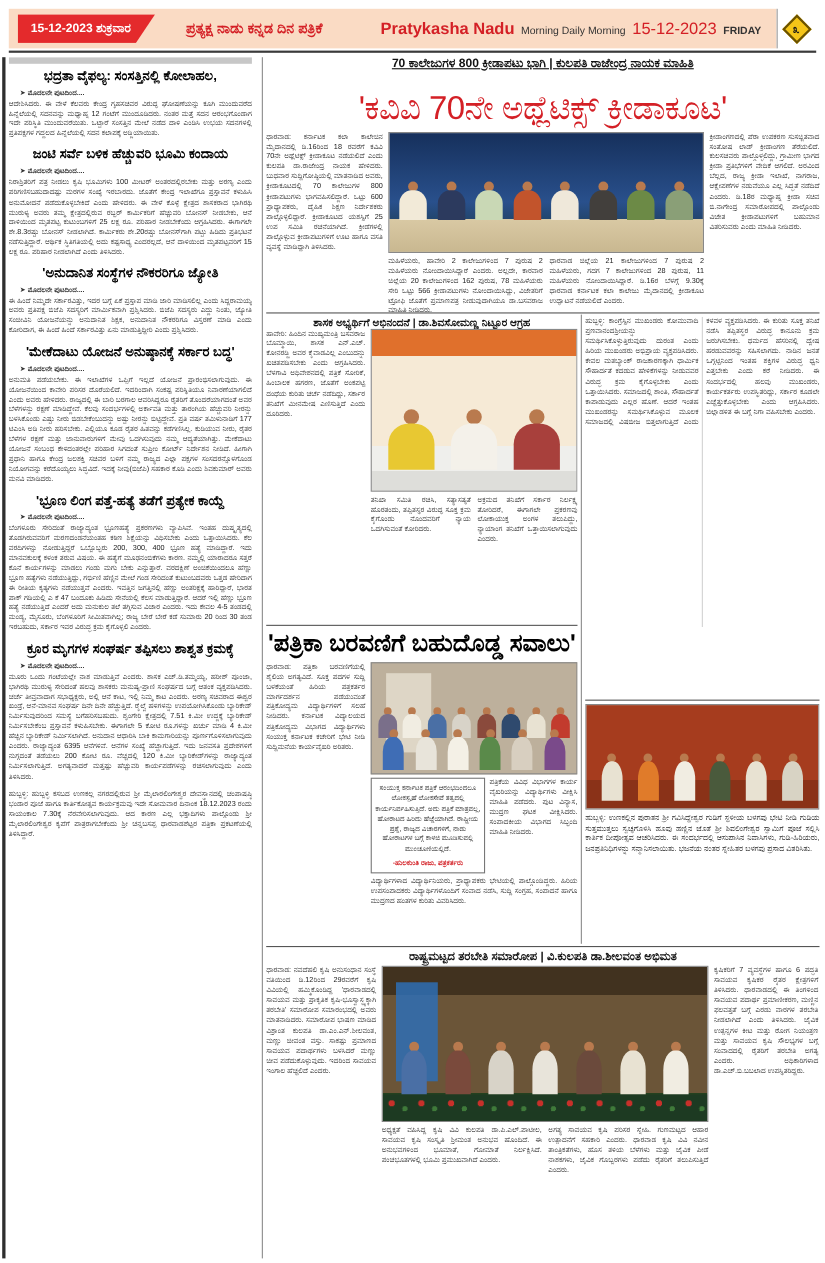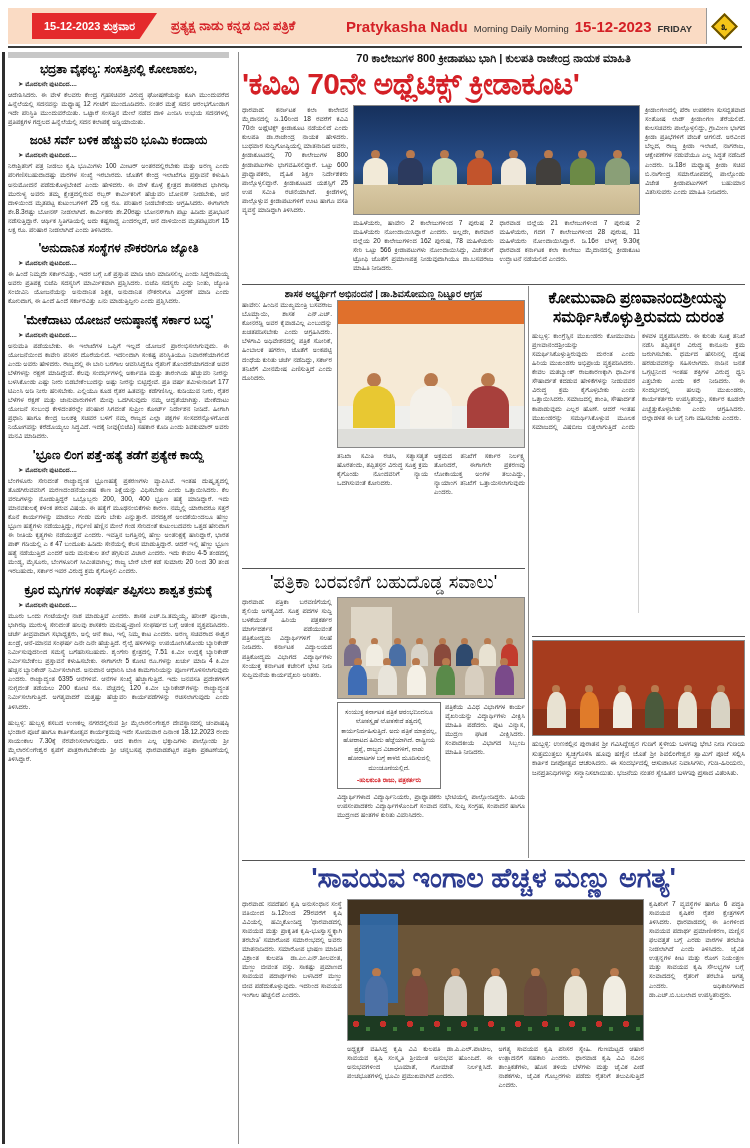--- a/index.html
+++ b/index.html
@@ -6,26 +6,26 @@
     --masthead-red:#e42a2c; --masthead-pink:#fadbc4; --accent-red:#d42026;
     --navy:#2b3a8f; --ink:#1a1a1a; --rule:#8a8a8a;
   }
   *{margin:0;padding:0;box-sizing:border-box;}
   html,body{background:#fff;}
   body{font-family:"Liberation Sans","DejaVu Sans",sans-serif;color:var(--ink);}
   .page{position:relative;width:750px;height:1148px;background:#fff;overflow:hidden;}
 
   
   .masthead{position:absolute;left:8px;top:8px;width:698px;height:36px;background:var(--masthead-pink);display:flex;align-items:center;}
-  .date-badge{position:relative;height:26px;margin-left:24px;padding:0 22px 0 12px;background:var(--masthead-red);color:#fff;font-weight:bold;font-size:11px;display:flex;align-items:center;clip-path:polygon(0 0,100% 0,86% 100%,0 100%);}
-  .paper-kn{color:var(--accent-red);font-weight:bold;font-size:13px;margin-left:14px;white-space:nowrap;}
+  .date-badge{position:relative;height:26px;margin-left:8px;padding:0 22px 0 12px;background:var(--masthead-red);color:#fff;font-weight:bold;font-size:11px;display:flex;align-items:center;clip-path:polygon(0 0,100% 0,86% 100%,0 100%);}
+  .paper-kn{color:var(--accent-red);font-weight:bold;font-size:13px;margin-left:28px;white-space:nowrap;}
   .mast-right{display:flex;align-items:baseline;gap:6px;margin-left:auto;margin-right:14px;white-space:nowrap;}
   .paper-en{color:var(--accent-red);font-weight:bold;font-size:15px;}
   .tagline{color:#333;font-size:9.5px;}
-  .date-en{color:var(--accent-red);font-weight:bold;font-size:15px;}
+  .date-en{color:var(--accent-red);font-weight:normal;font-size:15px;}
   .day-en{color:#333;font-size:9.5px;font-weight:bold;}
   .page-no-box{position:absolute;right:8px;top:8px;width:36px;height:36px;background:#fff;border-left:1px solid #999;display:flex;align-items:center;justify-content:center;}
   .page-no-diamond{width:19px;height:19px;background:#f5c518;border:2px solid #6b5200;transform:rotate(45deg);display:flex;align-items:center;justify-content:center;}
   .page-no-diamond span{transform:rotate(-45deg);font-size:11px;font-weight:bold;color:#1a1a1a;}
   .mast-rule{position:absolute;left:8px;top:46px;width:734px;height:2px;background:#3a3a3a;}
   .edge-bar{position:absolute;left:2px;top:52px;width:3px;height:1092px;background:#2e2e2e;}
 
   
   .body-txt{font-size:6.6px;line-height:1.38;text-align:justify;color:#222;}
   .cols-2{column-count:2;column-gap:7px;column-rule:1px solid #d2d2d2;}
@@ -77,22 +77,22 @@
   .photo-bottom::after{content:"";position:absolute;left:0;right:0;bottom:0;height:17%;
     background-color:#1d3a22;
     background-image:radial-gradient(circle 5px at 8px 8px,#c8302a 60%,transparent 62%),radial-gradient(circle 4px at 20px 13px,#3f7a3a 60%,transparent 62%);
     background-size:27px 100%;background-repeat:repeat-x;}
   .photo-bottom .people{bottom:17%;}
   .photo-bottom .head{width:9px;height:9px;}
   .photo-bottom .torso{width:23px;height:40px;}
 
   
   .main-story{position:absolute;left:242px;top:52px;width:503px;height:230px;}
-  .main-story .kicker{font-size:11px;margin-bottom:2px;}
-  .main-hl{font-size:30px;font-weight:bold;color:var(--accent-red);line-height:1.1;margin-bottom:5px;letter-spacing:-0.5px;}
+  .main-story .kicker{font-size:11px;margin-bottom:18px;text-decoration:underline;}
+  .main-hl{font-size:30px;font-weight:normal;color:var(--accent-red);text-align:center;line-height:1.1;margin-bottom:5px;letter-spacing:-0.5px;}
   .ms-row{display:flex;gap:5px;}
   .ms-colL{width:106px;flex:none;}
   .ms-mid{width:287px;flex:none;display:flex;flex-direction:column;gap:3px;}
   .ms-colR{width:100px;flex:none;}
   .ms-below{display:flex;gap:6px;}
   .ms-below>div{flex:1;}
 
   
   .mid-story{position:absolute;left:242px;top:288px;width:283px;height:278px;overflow:hidden;}
   .mid-story .kicker{font-size:9.5px;}
@@ -107,21 +107,21 @@
   .right-story{position:absolute;left:532px;top:288px;width:213px;height:344px;overflow:hidden;}
   .right-hl{font-size:15.5px;font-weight:bold;text-align:center;line-height:1.25;margin-bottom:4px;color:#000;}
   .right-story .body-txt{height:282px;overflow:hidden;}
 
   
   .deep-story{position:absolute;left:532px;top:640px;width:213px;height:218px;overflow:hidden;}
   .deep-hl{font-size:15px;font-weight:bold;text-align:center;line-height:1.3;margin-bottom:4px;color:#000;}
 
   
   .press-story{position:absolute;left:242px;top:572px;width:283px;height:286px;overflow:hidden;}
-  .press-hl{font-size:18px;font-weight:normal;text-align:center;color:#000;margin-bottom:4px;}
+  .press-hl{font-size:22px;font-weight:bold;text-align:center;color:#000;margin-bottom:4px;}
   .pr-row{display:flex;gap:5px;}
   .pr-colL{width:90px;flex:none;}
   .pr-right{flex:1;display:flex;flex-direction:column;gap:3px;}
   .pr-mid{display:flex;gap:4px;}
   .quote-box{width:104px;flex:none;border:1px solid #777;padding:4px 3px;font-size:6.4px;line-height:1.45;text-align:center;color:#222;}
   .quote-sign{display:block;margin-top:3px;color:var(--accent-red);font-weight:bold;}
   .pr-side{flex:1;}
 
   
   .bottom-story{position:absolute;left:242px;top:864px;width:503px;height:284px;overflow:hidden;}
@@ -283,21 +283,20 @@
         </div>
         <div class="mid-below">
           <div class="body-txt">ತನಿಖಾ ಸಮಿತಿ ರಚಿಸಿ, ಸತ್ಯಾಸತ್ಯತೆ ಹೊರತಂದು, ತಪ್ಪಿತಸ್ಥರ ವಿರುದ್ಧ ಸೂಕ್ತ ಕ್ರಮ ಕೈಗೊಂಡು ನೊಂದವರಿಗೆ ನ್ಯಾಯ ಒದಗಿಸುವಂತೆ ಕೋರಿದರು.</div>
           <div class="body-txt">ಅಕ್ರಮದ ತನಿಖೆಗೆ ಸರ್ಕಾರ ನಿರ್ಲಕ್ಷ್ಯ ತೋರಿದರೆ, ಈಗಾಗಲೇ ಪ್ರಕರಣವು ಲೋಕಾಯುಕ್ತ ಅಂಗಳ ತಲುಪಿದ್ದು, ನ್ಯಾಯಾಂಗ ತನಿಖೆಗೆ ಒತ್ತಾಯಿಸಲಾಗುವುದು ಎಂದರು.</div>
         </div>
       </div>
     </div>
   </div>
 
   <div class="right-story">
-    <div class="right-hl">ಕೋಮುವಾದಿ ಪ್ರಣವಾನಂದಶ್ರೀಯನ್ನು ಸಮರ್ಥಿಸಿಕೊಳ್ಳುತ್ತಿರುವದು ದುರಂತ</div>
     <div class="body-txt cols-2">ಹುಬ್ಬಳ್ಳಿ: ಕಾಂಗ್ರೆಸ್ಸಿನ ಮುಖಂಡರು ಕೋಮುವಾದಿ ಪ್ರಣವಾನಂದಶ್ರೀಯನ್ನು ಸಮರ್ಥಿಸಿಕೊಳ್ಳುತ್ತಿರುವುದು ದುರಂತ ಎಂದು ಹಿರಿಯ ಮುಖಂಡರು ಅಭಿಪ್ರಾಯ ವ್ಯಕ್ತಪಡಿಸಿದರು. ಕೇವಲ ಮತಬ್ಯಾಂಕ್ ರಾಜಕಾರಣಕ್ಕಾಗಿ ಧಾರ್ಮಿಕ ಸೌಹಾರ್ದತೆ ಕದಡುವ ಹೇಳಿಕೆಗಳನ್ನು ನೀಡುವವರ ವಿರುದ್ಧ ಕ್ರಮ ಕೈಗೊಳ್ಳಬೇಕು ಎಂದು ಒತ್ತಾಯಿಸಿದರು. ಸಮಾಜದಲ್ಲಿ ಶಾಂತಿ, ಸೌಹಾರ್ದತೆ ಕಾಪಾಡುವುದು ಎಲ್ಲರ ಹೊಣೆ. ಆದರೆ ಇಂತಹ ಮುಖಂಡರನ್ನು ಸಮರ್ಥಿಸಿಕೊಳ್ಳುವ ಮೂಲಕ ಸಮಾಜದಲ್ಲಿ ವಿಷಬೀಜ ಬಿತ್ತಲಾಗುತ್ತಿದೆ ಎಂದು ಕಳವಳ ವ್ಯಕ್ತಪಡಿಸಿದರು. ಈ ಕುರಿತು ಸೂಕ್ತ ತನಿಖೆ ನಡೆಸಿ ತಪ್ಪಿತಸ್ಥರ ವಿರುದ್ಧ ಕಾನೂನು ಕ್ರಮ ಜರುಗಿಸಬೇಕು. ಧರ್ಮದ ಹೆಸರಿನಲ್ಲಿ ದ್ವೇಷ ಹರಡುವವರನ್ನು ಸಹಿಸಲಾಗದು. ನಾಡಿನ ಜನತೆ ಒಗ್ಗಟ್ಟಿನಿಂದ ಇಂತಹ ಶಕ್ತಿಗಳ ವಿರುದ್ಧ ಧ್ವನಿ ಎತ್ತಬೇಕು ಎಂದು ಕರೆ ನೀಡಿದರು. ಈ ಸಂದರ್ಭದಲ್ಲಿ ಹಲವು ಮುಖಂಡರು, ಕಾರ್ಯಕರ್ತರು ಉಪಸ್ಥಿತರಿದ್ದು, ಸರ್ಕಾರ ಕೂಡಲೇ ಎಚ್ಚೆತ್ತುಕೊಳ್ಳಬೇಕು ಎಂದು ಆಗ್ರಹಿಸಿದರು. ಜಿಲ್ಲಾಡಳಿತ ಈ ಬಗ್ಗೆ ನಿಗಾ ವಹಿಸಬೇಕು ಎಂದರು.</div>
   </div>
 
   <div class="press-story">
     <div class="press-hl">'ಪತ್ರಿಕಾ ಬರವಣಿಗೆ ಬಹುದೊಡ್ಡ ಸವಾಲು'</div>
     <div class="pr-row">
       <div class="pr-colL body-txt">ಧಾರವಾಡ: ಪತ್ರಿಕಾ ಬರವಣಿಗೆಯಲ್ಲಿ ಶೈಲಿಯ ಅಗತ್ಯವಿದೆ. ಸೂಕ್ತ ಪದಗಳ ಸುದ್ದಿ ಬಳಕೆಯಂತೆ ಹಿರಿಯ ಪತ್ರಕರ್ತರ ಮಾರ್ಗದರ್ಶನ ಪಡೆಯುವಂತೆ ಪತ್ರಿಕೋದ್ಯಮ ವಿದ್ಯಾರ್ಥಿಗಳಿಗೆ ಸಲಹೆ ನೀಡಿದರು. ಕರ್ನಾಟಕ ವಿದ್ಯಾಲಯದ ಪತ್ರಿಕೋದ್ಯಮ ವಿಭಾಗದ ವಿದ್ಯಾರ್ಥಿಗಳು ಸಂಯುಕ್ತ ಕರ್ನಾಟಕ ಕಚೇರಿಗೆ ಭೇಟಿ ನೀಡಿ ಸುದ್ದಿಮನೆಯ ಕಾರ್ಯವೈಖರಿ ಅರಿತರು.</div>
       <div class="pr-right">
         <div class="photo photo-group" style="width:100%;height:102px;">
           <div class="people back">
@@ -399,21 +398,21 @@
           <div class="person">
             <div class="head"></div>
             <div class="torso" style="background: rgb(216, 211, 196);"></div>
           </div>
         </div>
     </div>
     <div class="body-txt" style="font-size:7px;">ಹುಬ್ಬಳ್ಳಿ: ಉಣಕಲ್ಲಿನ ಪುರಾತನ ಶ್ರೀ ಗವಿಸಿದ್ದೇಶ್ವರ ಗುಡಿಗೆ ಸ್ಥಳೀಯ ಬಳಗವು ಭೇಟಿ ನೀಡಿ ಗುಡಿಯ ಸುತ್ತಮುತ್ತಲು ಸ್ವಚ್ಛಗೊಳಿಸಿ ಹೂವು ಹಣ್ಣಿನ ಜೊತೆ ಶ್ರೀ ಶಿವಲಿಂಗೇಶ್ವರ ಸ್ವಾಮಿಗೆ ಪೂಜೆ ಸಲ್ಲಿಸಿ ಕಾರ್ತಿಕ ದೀಪೋತ್ಸವ ಆಚರಿಸಿದರು. ಈ ಸಂದರ್ಭದಲ್ಲಿ ಆಸುಪಾಸಿನ ನಿವಾಸಿಗಳು, ಗುಡಿ-ಹಿರಿಯರು, ಜನಪ್ರತಿನಿಧಿಗಳನ್ನು ಸನ್ಮಾನಿಸಲಾಯಿತು. ಭಜನೆಯ ನಂತರ ಸ್ನೇಹಿತರ ಬಳಗವು ಪ್ರಸಾದ ವಿತರಿಸಿತು.</div>
   </div>
 
   <div class="bottom-story">
-    <div class="bot-hl">'ಸಾವಯವ ಇಂಗಾಲ ಹೆಚ್ಚಳ ಮಣ್ಣು ಅಗತ್ಯ'</div>
+    <div class="kicker">ರಾಷ್ಟ್ರಮಟ್ಟದ ತರಬೇತಿ ಸಮಾರೋಪ | ವಿ.ಕುಲಪತಿ ಡಾ.ಶೀಲವಂತ ಅಭಿಮತ</div>
     <div class="bs-row">
       <div class="bs-colL body-txt">ಧಾರವಾಡ: ನವದೆಹಲಿ ಕೃಷಿ ಅನುಸಂಧಾನ ಸಂಸ್ಥೆ ವತಿಯಿಂದ ಡಿ.12ರಿಂದ 29ರವರೆಗೆ ಕೃಷಿ ವಿವಿಯಲ್ಲಿ ಹಮ್ಮಿಕೊಂಡಿದ್ದ 'ಧಾರವಾಡದಲ್ಲಿ ಸಾವಯವ ಮತ್ತು ಪ್ರಾಕೃತಿಕ ಕೃಷಿ-ಭೂಸ್ವಾಸ್ಥ್ಯಕ್ಕಾಗಿ ತರಬೇತಿ' ಸಮಾರೋಪ ಸಮಾರಂಭದಲ್ಲಿ ಅವರು ಮಾತನಾಡಿದರು. ಸಮಾರೋಪ ಭಾಷಣ ಮಾಡಿದ ವಿಶ್ರಾಂತ ಕುಲಪತಿ ಡಾ.ಎಂ.ಎನ್.ಶೀಲವಂತ, ಮಣ್ಣು ಜೀವಂತ ವಸ್ತು. ಸಾಕಷ್ಟು ಪ್ರಮಾಣದ ಸಾವಯವ ಪದಾರ್ಥಗಳು ಬಳಸಿದರೆ ಮಣ್ಣು ಜೀವ ಪಡೆದುಕೊಳ್ಳುವುದು. ಇದರಿಂದ ಸಾವಯವ ಇಂಗಾಲ ಹೆಚ್ಚಲಿದೆ ಎಂದರು.</div>
       <div class="bs-mid">
         <div class="photo photo-bottom" style="width:297px;height:142px;">
           <div class="people">
               <div class="person">
                 <div class="head"></div>
                 <div class="torso" style="background: rgb(74, 111, 165);"></div>
               </div>
               <div class="person">

